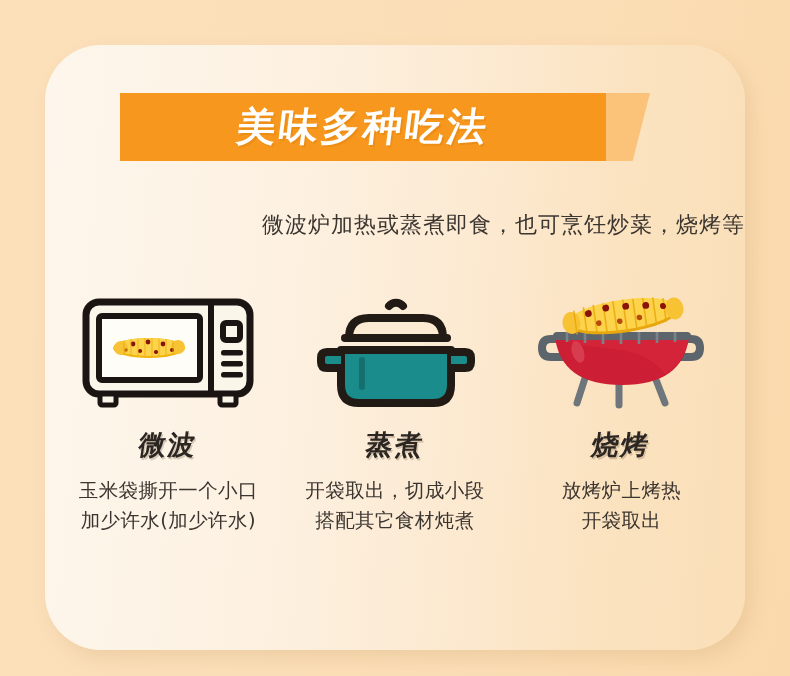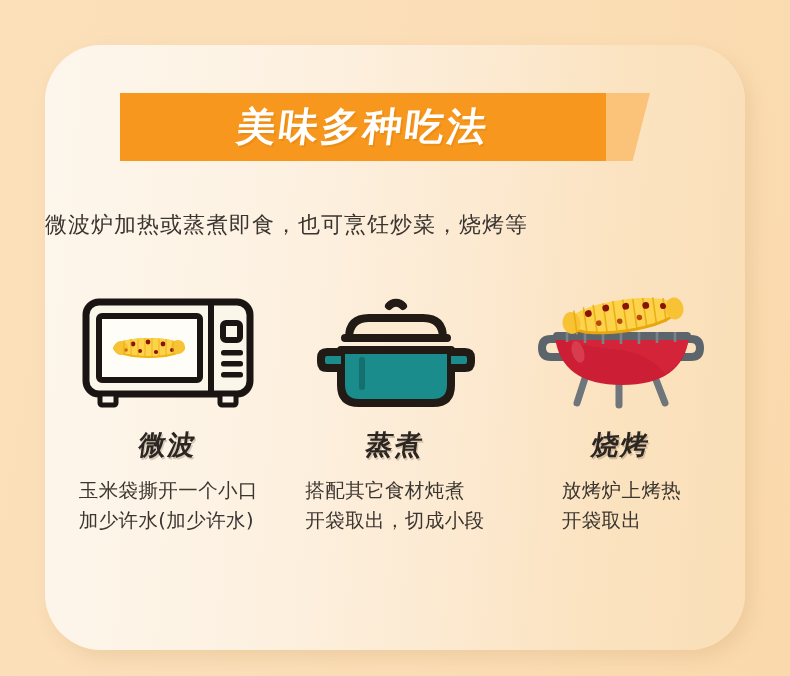--- a/index.html
+++ b/index.html
@@ -77,21 +77,21 @@
     text-shadow: 2px 2px 0 rgba(214,125,12,0.35);
     transform: skewX(-7deg);
   }
 
   
   .subtitle {
     position: absolute;
     left: 0;
     top: 165px;
     width: 700px;
-    text-align: left;
+    text-align: right;
     font-size: 22px;
     color: #3b3530;
     letter-spacing: 1px;
     font-family: "DejaVu Sans", "Liberation Sans", sans-serif;
   }
 
   
   .cols {
     position: absolute;
     left: 10px;
@@ -116,21 +116,21 @@
     font-family: "DejaVu Sans", "Liberation Sans", sans-serif;
     transform: skewX(-8deg);
     text-shadow: 1.5px 1.5px 0 rgba(120,95,70,0.28);
   }
 
   .col-desc {
     margin-top: 13px;
     font-size: 19.5px;
     line-height: 1.52;
     color: #3b3530;
-    text-align: left;
+    text-align: center;
     font-family: "DejaVu Sans", "Liberation Sans", sans-serif;
     letter-spacing: 0.4px;
   }
   .col-desc div { white-space: nowrap; }
 
   svg { display: block; }
 </style>
 </head>
 <body>
 
@@ -210,22 +210,22 @@
 
           <path d="M36 62 h-14 q-6 0 -6 6 v4 q0 6 6 6 h14" fill="#1a8c8c" stroke="#221a14" stroke-width="8" stroke-linejoin="round"></path>
 
           <path d="M146 62 h14 q6 0 6 6 v4 q0 6 -6 6 h-14" fill="#1a8c8c" stroke="#221a14" stroke-width="8" stroke-linejoin="round"></path>
 
           <line x1="57" y1="70" x2="57" y2="97" stroke="#156f6f" stroke-width="6" stroke-linecap="round"></line>
         </svg>
       </div>
       <div class="col-label">蒸煮</div>
       <div class="col-desc">
+        <div>开袋取出，切成小段</div>
         <div>搭配其它食材炖煮</div>
-        <div>开袋取出，切成小段</div>
       </div>
     </div>
 
     <div class="col">
       <div class="icon-box">
         <svg width="180" height="125" viewBox="0 0 180 125">
 
           <g stroke="#6e757b" stroke-width="7" stroke-linecap="round">
             <line x1="56" y1="82" x2="46" y2="113"></line>
             <line x1="88" y1="88" x2="88" y2="115"></line>

